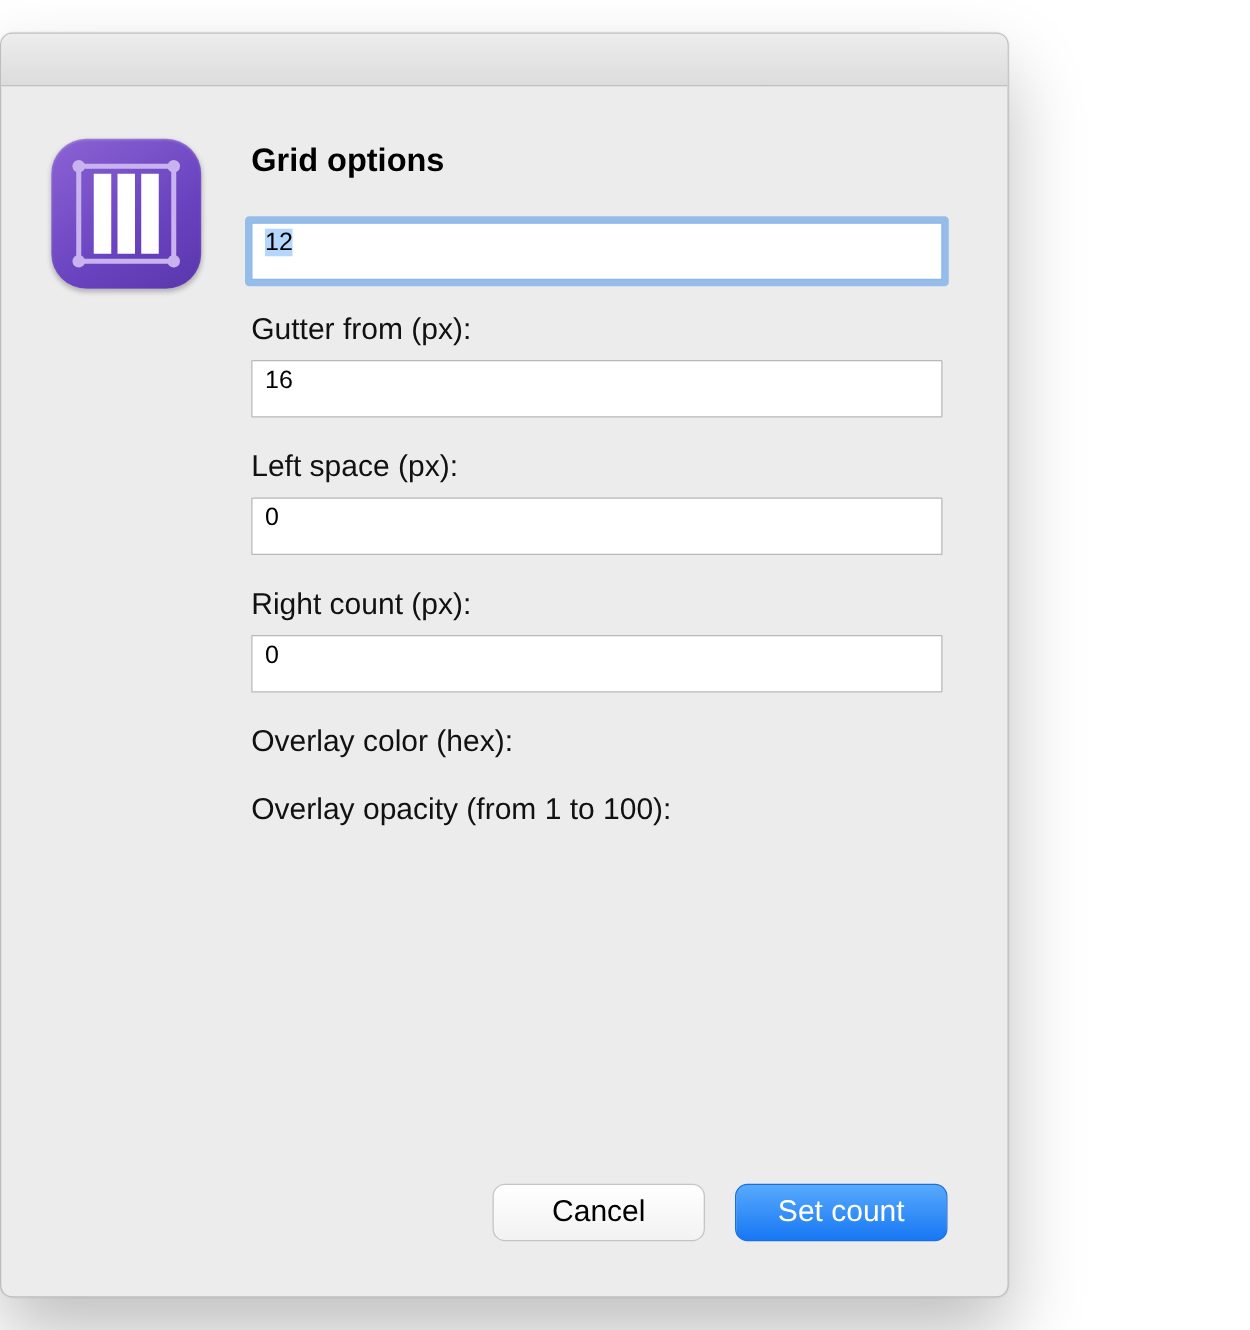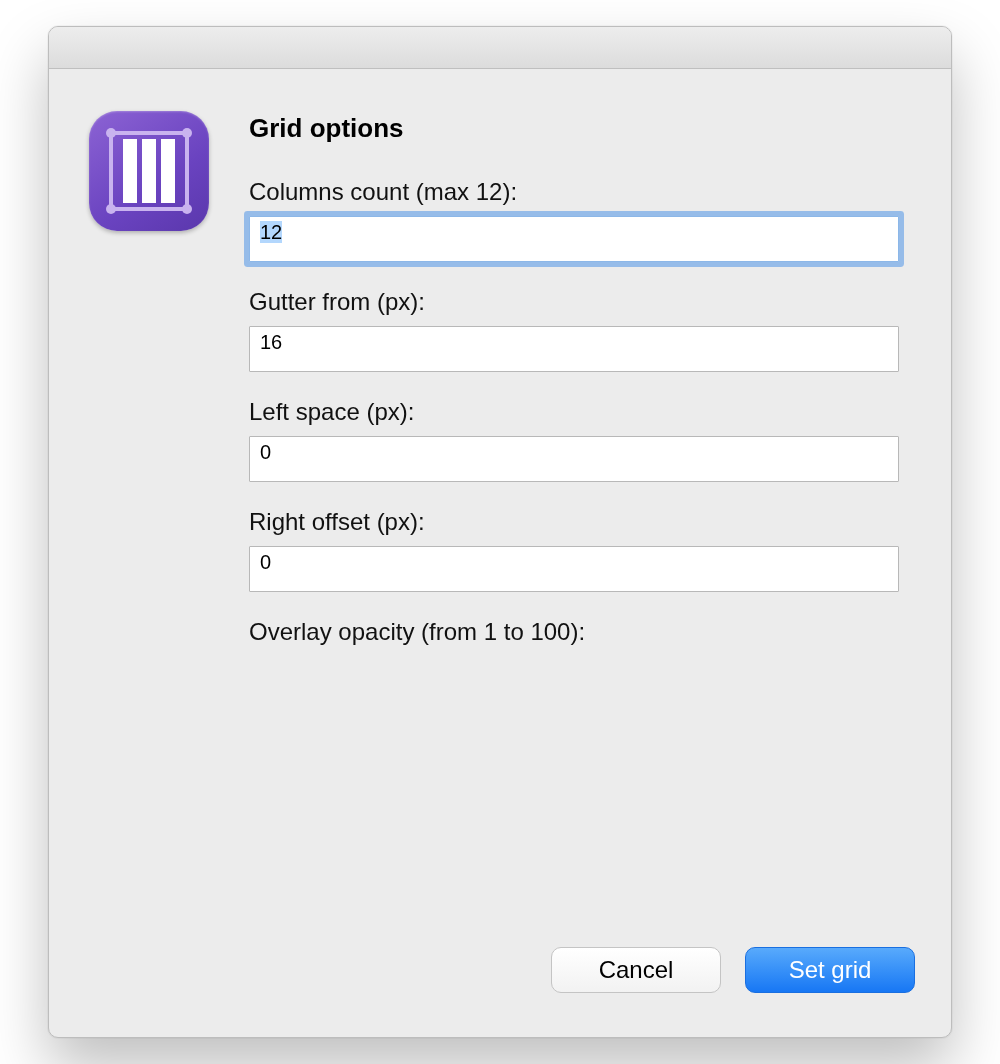--- a/index.html
+++ b/index.html
@@ -4,21 +4,21 @@
 <style>
   * { box-sizing: border-box; }
   html, body {
     margin: 0; padding: 0;
     width: 1000px; height: 1064px;
     background: #ffffff;
     font-family: -apple-system, "Helvetica Neue", Helvetica, Arial, sans-serif;
     -webkit-font-smoothing: antialiased;
   }
   .shadow-wrap {
-    width: 1000px; height: 1064px;
+    width: 807px; height: 1064px;
     display: flex; align-items: center; justify-content: center;
   }
   .dialog {
     width: 904px;
     height: 1012px;
     background: #ececec;
     border: 1px solid #bdbdbd;
     border-radius: 10px;
     box-shadow: 0 30px 60px rgba(0,0,0,0.25), 0 0 0 1px rgba(0,0,0,0.03);
     overflow: hidden;
@@ -76,21 +76,21 @@
   }
   .text-input.focused {
     border: 1px solid #8cb7e8;
     box-shadow: 0 0 0 5px rgba(121,172,232,0.75);
   }
   .text-input .sel {
     background: #b3d7fd;
   }
   .button-row {
     position: absolute;
-    right: 36px;
+    right: 48px;
     bottom: 44px;
     display: flex;
     gap: 24px;
   }
   .btn {
     height: 46px;
     min-width: 170px;
     border-radius: 10px;
     font-size: 24px;
     display: flex; align-items: center; justify-content: center;
@@ -129,46 +129,46 @@
             <rect x="53" y="28" width="14" height="64" fill="#ffffff"></rect>
             <rect x="72" y="28" width="14" height="64" fill="#ffffff"></rect>
           </svg>
         </div>
       </div>
 
       <div class="form-col">
         <div class="heading">Grid options</div>
 
         <div class="field">
-          <div class="label">Columns count (max 12):</div>
           <div class="text-input focused"><span class="sel">12</span></div>
         </div>
 
         <div class="field">
           <div class="label">Gutter from (px):</div>
           <div class="text-input">16</div>
         </div>
 
         <div class="field">
           <div class="label">Left space (px):</div>
           <div class="text-input">0</div>
         </div>
 
         <div class="field">
-          <div class="label">Right offset (px):</div>
+          <div class="label">Right count (px):</div>
           <div class="text-input">0</div>
         </div>
 
         <div class="field">
+          <div class="label">Overlay color (hex):</div>
         </div>
 
         <div class="field">
           <div class="label">Overlay opacity (from 1 to 100):</div>
         </div>
       </div>
     </div>
 
     <div class="button-row">
       <div class="btn btn-secondary">Cancel</div>
-      <div class="btn btn-primary">Set grid</div>
+      <div class="btn btn-primary">Set count</div>
     </div>
   </div>
 </div>
 
 </body></html>

